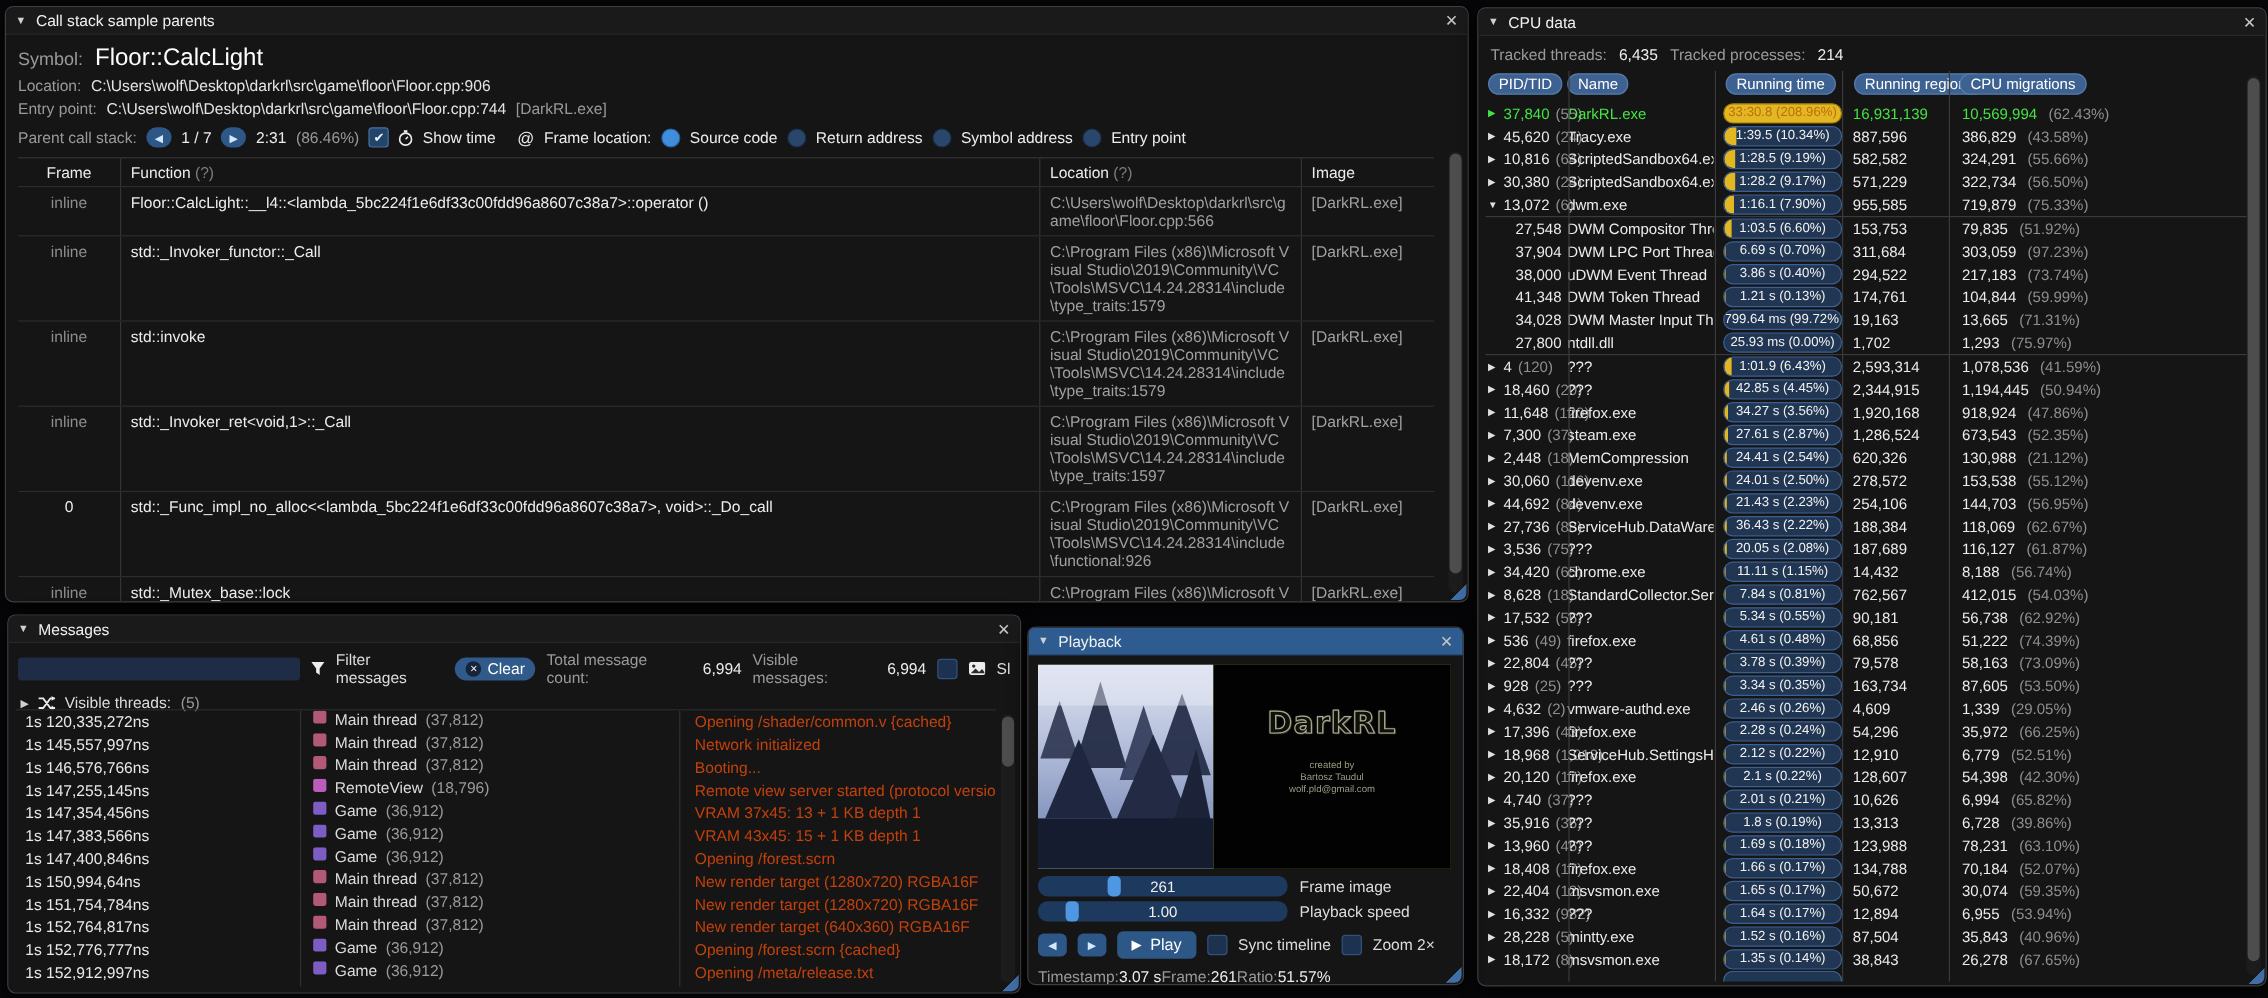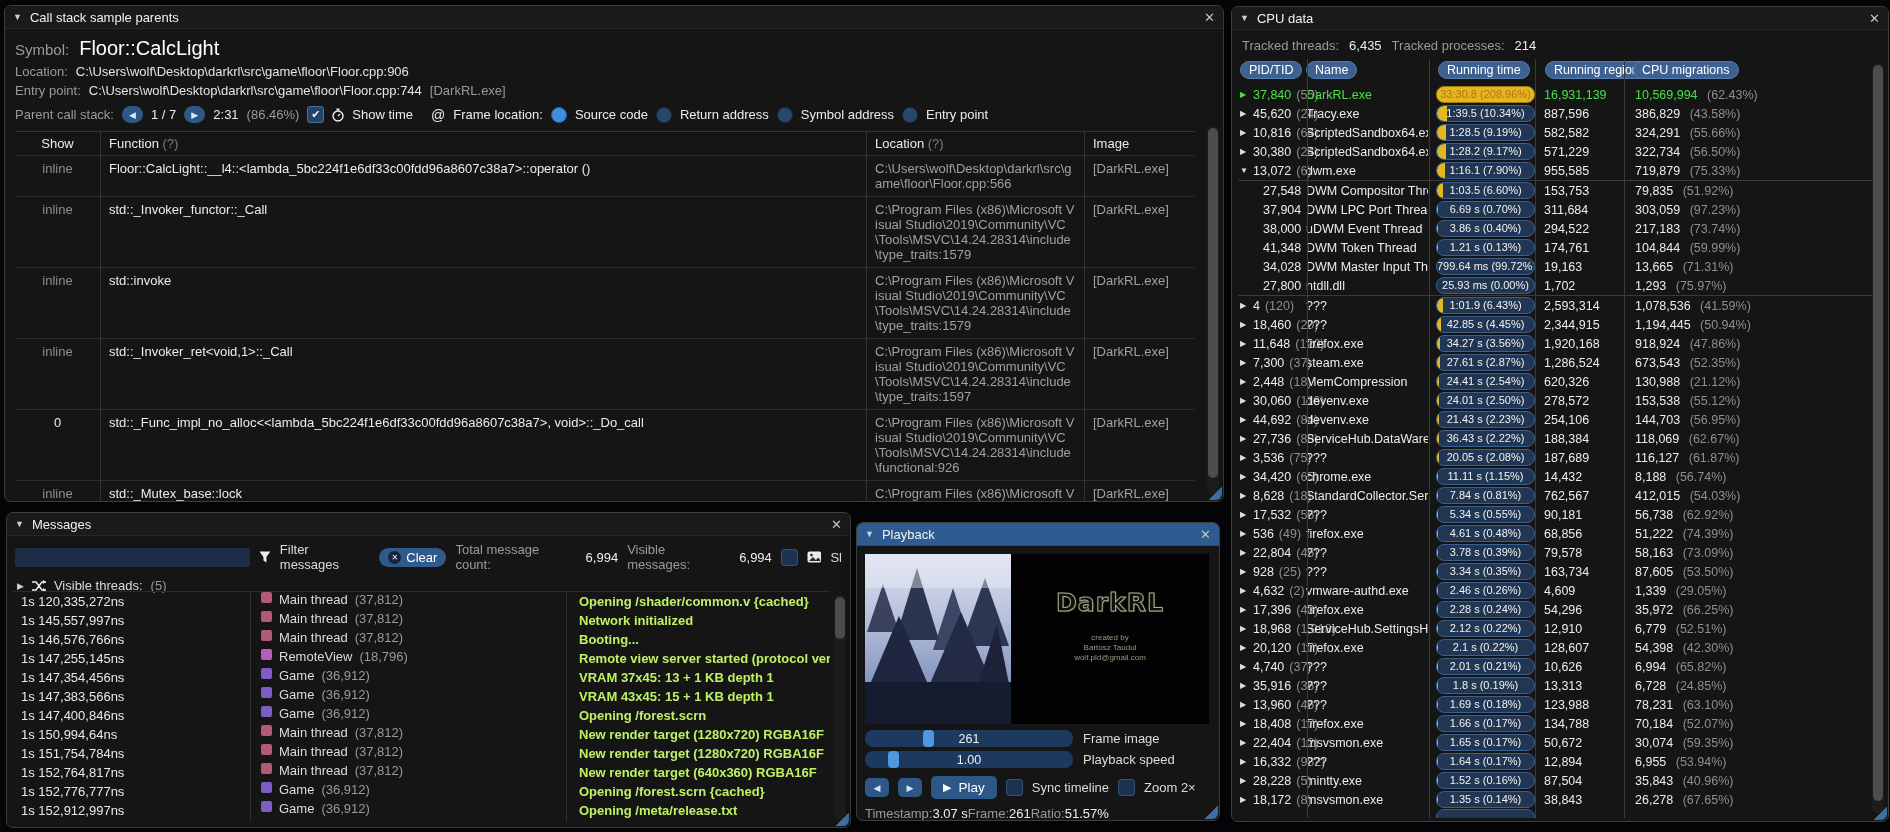--- a/index.html
+++ b/index.html
@@ -58,21 +58,21 @@
          color:#e8f0fa;font-size:8px;align-items:center;justify-content:center;}
   .threads-row{display:flex;align-items:center;gap:8px;padding:2px 8px 5px 10px;}
   .small-tri{font-size:9px;color:#d0d0d0;cursor:pointer;}
   .msg-list{position:absolute;left:6px;right:20px;top:78px;bottom:5px;overflow:hidden;
             border-top:1px solid #2b2b2b;}
   .msg-row{display:grid;grid-template-columns:238px 316px 1fr;height:19px;align-items:center;}
   .msg-row>div{overflow:hidden;white-space:nowrap;}
   .msg-time{padding-left:8px;color:#e8e8e8;border-right:1px solid #303030;height:100%;display:flex;align-items:center;}
   .msg-th{padding-left:10px;border-right:1px solid #303030;height:100%;display:flex;align-items:flex-start;gap:7px;}
   .swatch{width:11px;height:11px;border-radius:2px;flex:0 0 auto;}
-  .msg-txt{padding-left:12px;color:#bef264;font-weight:bold;}
+  .msg-txt{padding-left:12px;color:#c2410c;}
 
   
   #win-playback{left:856px;top:522px;width:362px;height:297px;z-index:5;}
   #win-playback .titlebar{background:#2e5c90;border-bottom:1px solid #244a77;}
   .pb-img{margin:8px 10px 6px 8px;height:170px;display:flex;background:#84cc16;}
   .forest{width:146px;position:relative;overflow:hidden;
           background:linear-gradient(180deg,#dde2f0 0%,#b9c3dd 35%,#8d9cc4 70%,#6a7aa6 100%);}
   .logo-side{flex:1;background:#020202;display:flex;flex-direction:column;align-items:center;}
   .pb-logo{margin-top:34px;font-family:"DejaVu Sans",sans-serif;font-weight:bold;font-size:25px;
            letter-spacing:1px;color:#101008;-webkit-text-stroke:1px #a8a896;
@@ -165,21 +165,21 @@
         <span>Source code</span>
         <span class="radio"></span>
         <span>Return address</span>
         <span class="radio"></span>
         <span>Symbol address</span>
         <span class="radio"></span>
         <span>Entry point</span>
       </div>
       <div class="cstable">
         <div class="cs-row cs-head">
-          <div style="text-align:center;">Show</div>
+          <div style="text-align:center;">Frame</div>
           <div><span>Function</span> <span class="hint">(?)</span></div>
           <div><span>Location</span> <span class="hint">(?)</span></div>
           <div>Image</div>
         </div>
         <div id="cs-rows">
             <div class="cs-row">
       <div class="cell-frame">inline</div>
       <div class="cell-fn">Floor::CalcLight::__l4::&lt;lambda_5bc224f1e6df33c00fdd96a8607c38a7&gt;::operator ()</div>
       <div class="cell-loc">C:\Users\wolf\Desktop\darkrl\src\game\floor\Floor.cpp:566</div>
       <div class="cell-img">[DarkRL.exe]</div>
@@ -882,21 +882,21 @@
       <div class="c-arrow">▶</div>
       <div class="c-pid"><span class="pidv">35,916</span><span class="cnt">(36)</span></div>
       <div class="c-name">???</div>
       <div class="c-time">
         <div class="time-pill">
           <div class="fillbar" style="width: 0.19%;"></div>
           <div class="ttxt">1.8 s (0.19%)</div>
         </div>
       </div>
       <div class="c-reg">13,313</div>
-      <div class="c-mig"><span class="migv">6,728</span><span class="migp"> (24.85%)</span></div>
+      <div class="c-mig"><span class="migv">6,728</span><span class="migp"> (39.86%)</span></div>
     </div>
         <div class="cpu-row">
       <div class="c-arrow">▶</div>
       <div class="c-pid"><span class="pidv">13,960</span><span class="cnt">(46)</span></div>
       <div class="c-name">???</div>
       <div class="c-time">
         <div class="time-pill">
           <div class="fillbar" style="width: 0.18%;"></div>
           <div class="ttxt">1.69 s (0.18%)</div>
         </div>

